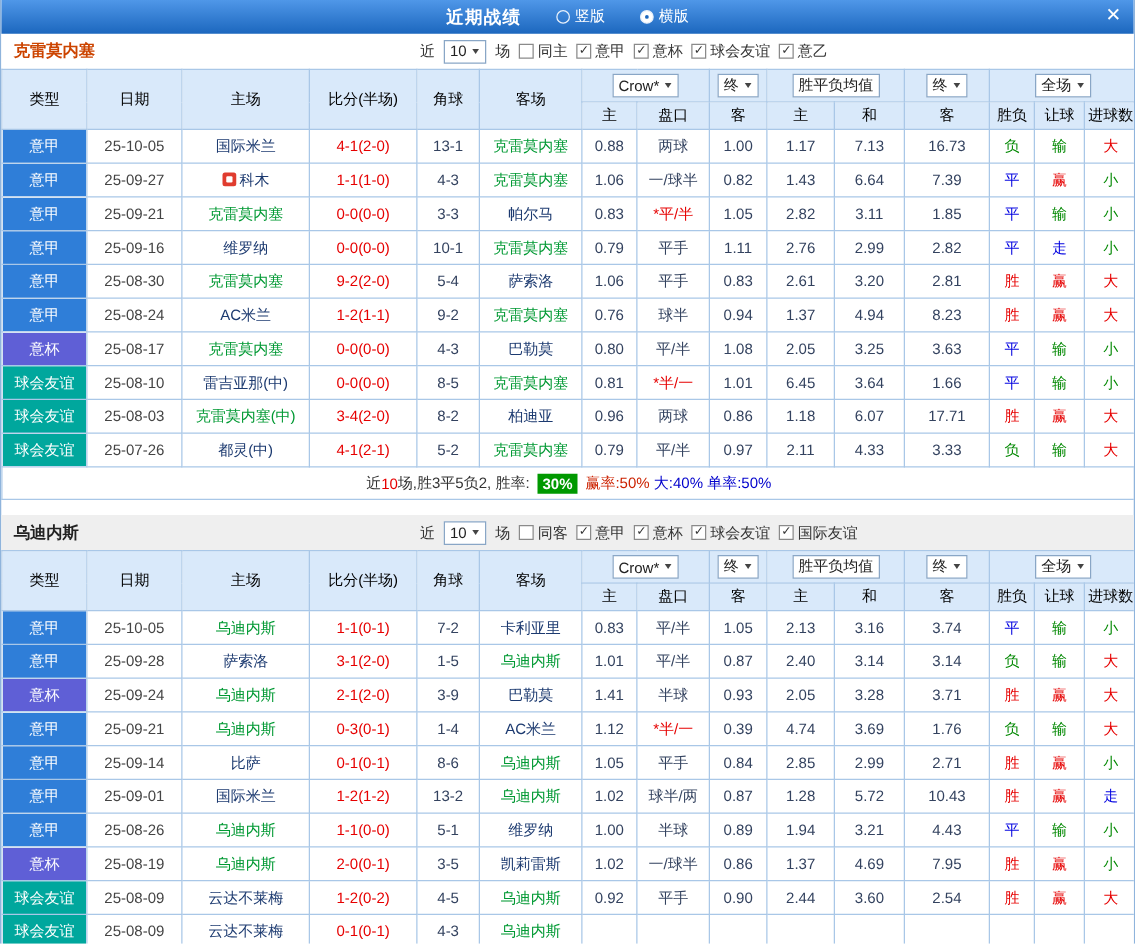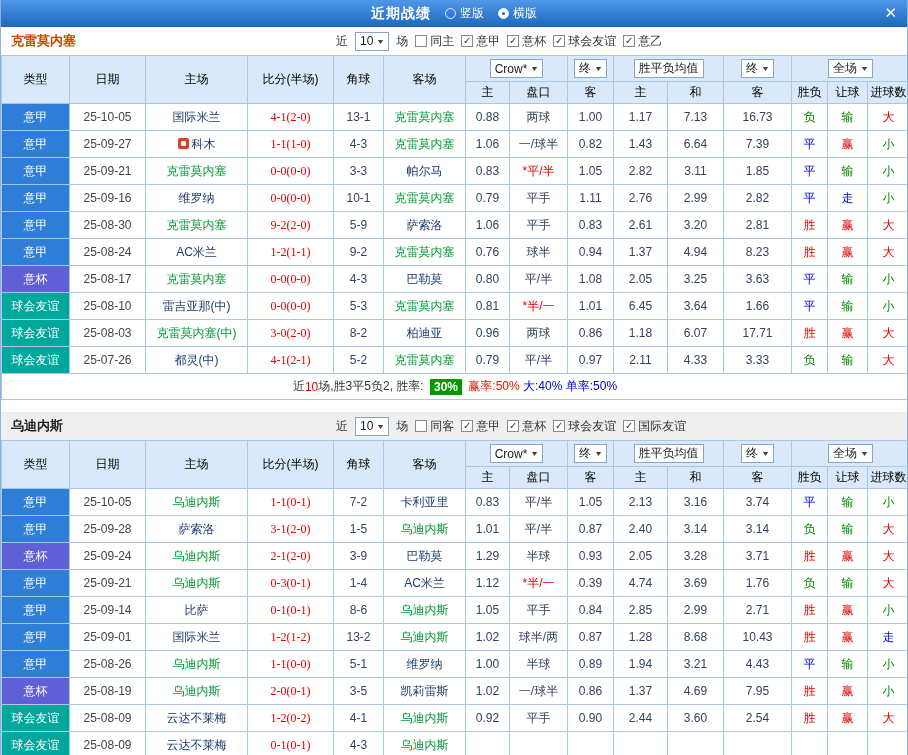--- a/index.html
+++ b/index.html
@@ -3,21 +3,21 @@
 <meta charset="utf-8">
 <style>
   * { box-sizing: border-box; margin: 0; padding: 0; }
   html,body { width: 908px; height: 755px; overflow: hidden; background: #fff;
     font-family: "Liberation Sans", "DejaVu Sans", sans-serif; font-size: 12px; }
   #app { width: 908px; height: 755px; overflow: hidden; border-left: 1px solid #8fb4dc; border-right: 1px solid #8fb4dc; }
 
   
   .topbar { height: 27px; background: linear-gradient(180deg, var(--bar1), var(--bar2));
     display: flex; align-items: center; position: relative; color: #fff; }
-  .topbar-center { margin: 1px auto; display: flex; align-items: center; gap: 14px; }
+  .topbar-center { margin: 1px auto; display: flex; align-items: center; gap: 28px; }
   .win-title { font-weight: bold; font-size: 14px; letter-spacing: 1px; }
   .radio-opt { display: inline-flex; align-items: center; gap: 4px; cursor: pointer; font-size: 12px; }
   .radio { width: 11px; height: 11px; border: 1px solid #e9f1fb; border-radius: 50%; position: relative; background: transparent; }
   .radio.checked { background: #fff; }
   .radio.checked::after { content:''; position: absolute; inset: 3px; border-radius: 50%; background: var(--bar2); }
   .close-x { position: absolute; right: 10px; top: 4px; font-size: 15px; font-weight: bold; cursor: pointer; line-height: 18px; }
 
   
   .team-section { width: 908px; }
   .team-section + .team-section { margin-top: 12px; }
@@ -37,21 +37,21 @@
   .grid th, .grid td { border: 1px solid var(--grid); text-align: center;
     overflow: hidden; white-space: nowrap; padding: 0; }
   .grid thead th { background: var(--thead); font-weight: normal; color: #000; }
   .drop-row th { height: 26px; }
   .sub-row th { height: 22px; }
   .mainth { font-size: 12px; }
   .grid tbody td { height: 27px; background: #fff; }
   td.league { color: #fff; font-size: 12px; }
   td.date { color: #444; }
   td.team { color: #1c3a70; }
-  td.score { color: var(--score); font-family: Liberation Serif, serif; }
+  td.score { color: var(--score); }
   td.num { color: #33425f; }
   td.redtxt { color: var(--red) !important; }
   .team-icon { display: inline-block; width: 11px; height: 11px; background: #e03c2f;
     border-radius: 2px; margin-right: 3px; vertical-align: -1px; position: relative; }
   .team-icon::after { content: ''; position: absolute; inset: 3px; background: #fff; border-radius: 1px; }
 
   
   .summary { height: 26px; display: flex; align-items: center; justify-content: center;
     white-space: pre; border: 1px solid var(--grid); border-top: none; }
   .summary .badge { background: #009900; color: #fff; padding: 1px 4px; margin: 0 3px; font-weight: bold; }
@@ -232,21 +232,21 @@
               <td class="num">2.82</td>
               <td style="color:var(--blue)">平</td>
               <td style="color:var(--blue)">走</td>
               <td style="color:var(--green)">小</td>
             </tr>
             <tr class="mrow">
               <td class="league" style="background:#2f7ed8">意甲</td>
               <td class="date">25-08-30</td>
               <td class="team"><span style="color:var(--hl)">克雷莫内塞</span></td>
               <td class="score">9-2(2-0)</td>
-              <td class="num">5-9</td>
+              <td class="num">5-4</td>
               <td class="team"><span style="">萨索洛</span></td>
               <td class="num">1.06</td>
               <td class="num">平手</td>
               <td class="num">0.83</td>
               <td class="num">2.61</td>
               <td class="num">3.20</td>
               <td class="num">2.81</td>
               <td style="color:var(--red)">胜</td>
               <td style="color:var(--red)">赢</td>
               <td style="color:var(--red)">大</td>
@@ -283,37 +283,37 @@
               <td class="num">3.63</td>
               <td style="color:var(--blue)">平</td>
               <td style="color:var(--green)">输</td>
               <td style="color:var(--green)">小</td>
             </tr>
             <tr class="mrow">
               <td class="league" style="background:#00a79d">球会友谊</td>
               <td class="date">25-08-10</td>
               <td class="team"><span style="">雷吉亚那(中)</span></td>
               <td class="score">0-0(0-0)</td>
-              <td class="num">5-3</td>
+              <td class="num">8-5</td>
               <td class="team"><span style="color:var(--hl)">克雷莫内塞</span></td>
               <td class="num">0.81</td>
               <td class="num redtxt">*半/一</td>
               <td class="num">1.01</td>
               <td class="num">6.45</td>
               <td class="num">3.64</td>
               <td class="num">1.66</td>
               <td style="color:var(--blue)">平</td>
               <td style="color:var(--green)">输</td>
               <td style="color:var(--green)">小</td>
             </tr>
             <tr class="mrow">
               <td class="league" style="background:#00a79d">球会友谊</td>
               <td class="date">25-08-03</td>
               <td class="team"><span style="color:var(--hl)">克雷莫内塞(中)</span></td>
-              <td class="score">3-0(2-0)</td>
+              <td class="score">3-4(2-0)</td>
               <td class="num">8-2</td>
               <td class="team"><span style="">柏迪亚</span></td>
               <td class="num">0.96</td>
               <td class="num">两球</td>
               <td class="num">0.86</td>
               <td class="num">1.18</td>
               <td class="num">6.07</td>
               <td class="num">17.71</td>
               <td style="color:var(--red)">胜</td>
               <td style="color:var(--red)">赢</td>
@@ -465,21 +465,21 @@
               <td style="color:var(--green)">输</td>
               <td style="color:var(--red)">大</td>
             </tr>
             <tr class="mrow">
               <td class="league" style="background:#5f5fd6">意杯</td>
               <td class="date">25-09-24</td>
               <td class="team"><span style="color:var(--hl)">乌迪内斯</span></td>
               <td class="score">2-1(2-0)</td>
               <td class="num">3-9</td>
               <td class="team"><span style="">巴勒莫</span></td>
-              <td class="num">1.29</td>
+              <td class="num">1.41</td>
               <td class="num">半球</td>
               <td class="num">0.93</td>
               <td class="num">2.05</td>
               <td class="num">3.28</td>
               <td class="num">3.71</td>
               <td style="color:var(--red)">胜</td>
               <td style="color:var(--red)">赢</td>
               <td style="color:var(--red)">大</td>
             </tr>
             <tr class="mrow">
@@ -520,21 +520,21 @@
               <td class="league" style="background:#2f7ed8">意甲</td>
               <td class="date">25-09-01</td>
               <td class="team"><span style="">国际米兰</span></td>
               <td class="score">1-2(1-2)</td>
               <td class="num">13-2</td>
               <td class="team"><span style="color:var(--hl)">乌迪内斯</span></td>
               <td class="num">1.02</td>
               <td class="num">球半/两</td>
               <td class="num">0.87</td>
               <td class="num">1.28</td>
-              <td class="num">8.68</td>
+              <td class="num">5.72</td>
               <td class="num">10.43</td>
               <td style="color:var(--red)">胜</td>
               <td style="color:var(--red)">赢</td>
               <td style="color:var(--blue)">走</td>
             </tr>
             <tr class="mrow">
               <td class="league" style="background:#2f7ed8">意甲</td>
               <td class="date">25-08-26</td>
               <td class="team"><span style="color:var(--hl)">乌迪内斯</span></td>
               <td class="score">1-1(0-0)</td>
@@ -565,21 +565,21 @@
               <td class="num">7.95</td>
               <td style="color:var(--red)">胜</td>
               <td style="color:var(--red)">赢</td>
               <td style="color:var(--green)">小</td>
             </tr>
             <tr class="mrow">
               <td class="league" style="background:#00a79d">球会友谊</td>
               <td class="date">25-08-09</td>
               <td class="team"><span style="">云达不莱梅</span></td>
               <td class="score">1-2(0-2)</td>
-              <td class="num">4-1</td>
+              <td class="num">4-5</td>
               <td class="team"><span style="color:var(--hl)">乌迪内斯</span></td>
               <td class="num">0.92</td>
               <td class="num">平手</td>
               <td class="num">0.90</td>
               <td class="num">2.44</td>
               <td class="num">3.60</td>
               <td class="num">2.54</td>
               <td style="color:var(--red)">胜</td>
               <td style="color:var(--red)">赢</td>
               <td style="color:var(--red)">大</td>

